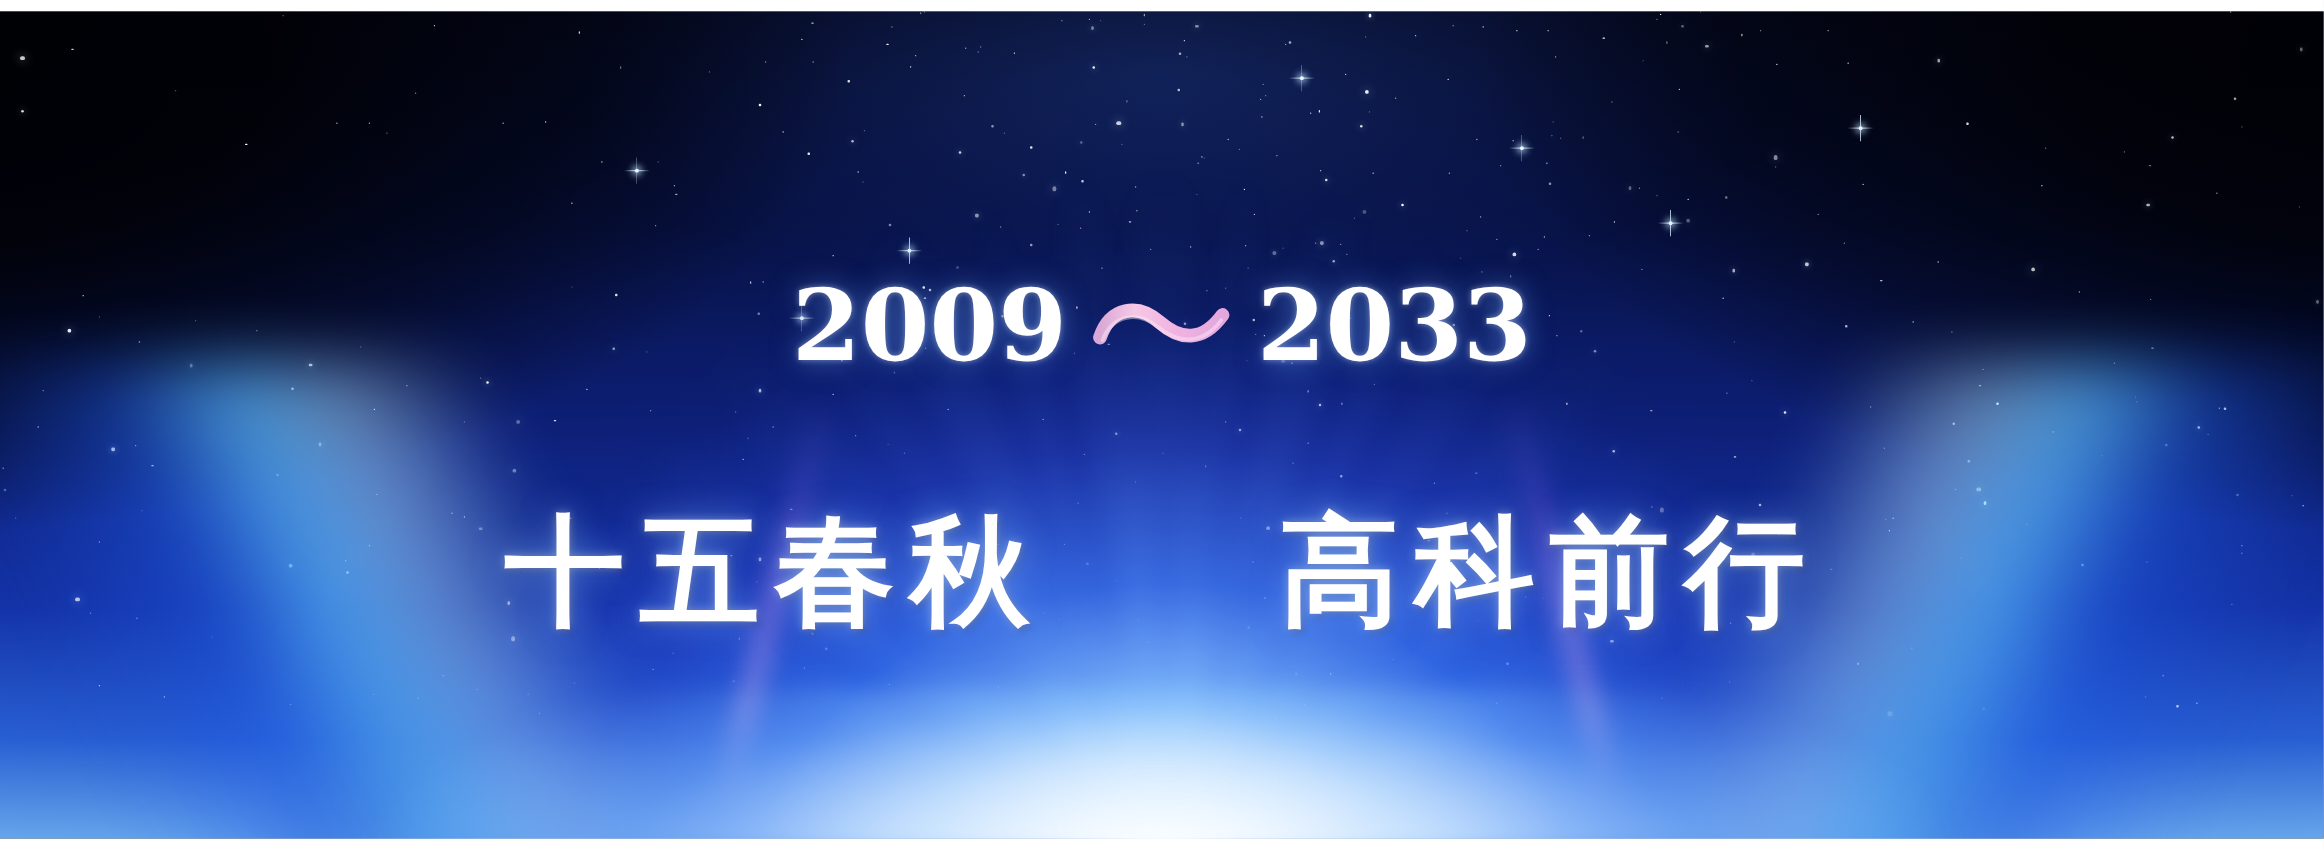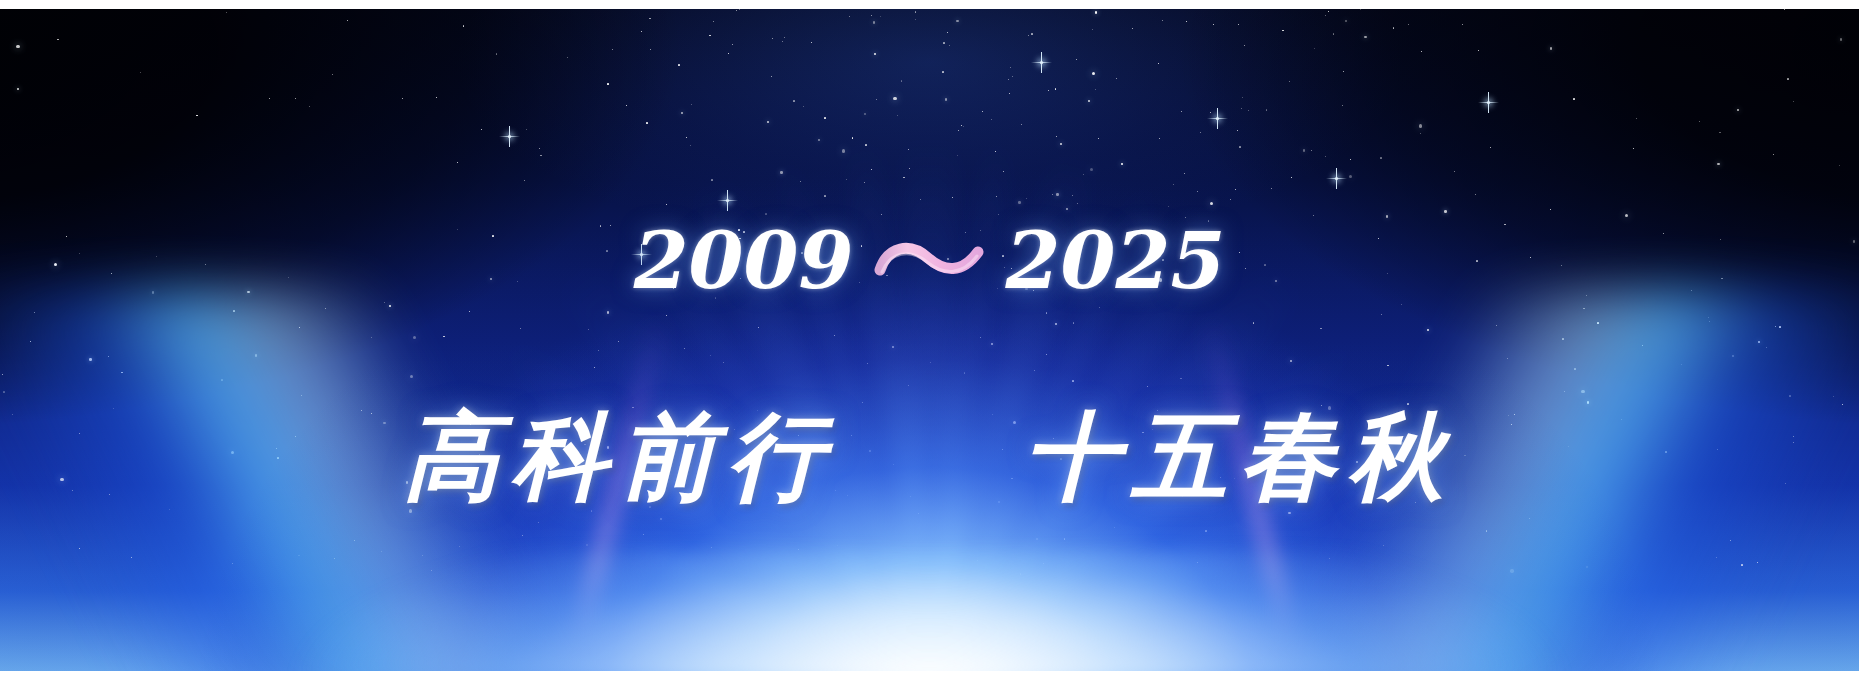--- a/index.html
+++ b/index.html
@@ -200,21 +200,20 @@
   }
   .sparkle::before { left: -9px; top: 1px;  width: 21px; height: 1px; }
   .sparkle::after  { top: -9px;  left: 1px; width: 1px;  height: 21px; }
 
   
   .content {
     position: absolute;
     inset: 0;
     z-index: 40;
     text-align: center;
-    font-style: italic;
   }
 
   .year-row {
     position: absolute;
     top: 212px;
     left: 0; right: 0;
     display: flex;
     align-items: center;
     justify-content: center;
     gap: 14px;
@@ -782,26 +781,26 @@
                 <stop offset="28%" stop-color="#f6c8e6"></stop>
                 <stop offset="62%" stop-color="#f0b3e0"></stop>
                 <stop offset="100%" stop-color="#e3a7dd"></stop>
               </linearGradient>
             </defs>
             <path d="M6 44 C14 20 36 16 54 32 C70 46 88 48 104 26" fill="none" stroke="url(#tildeGrad)" stroke-width="11" stroke-linecap="round"></path>
             <path d="M8 46 C16 26 36 22 53 36 C69 49 88 50 103 30" fill="none" stroke="rgba(255,235,250,0.45)" stroke-width="3" stroke-linecap="round"></path>
           </svg>
         </span>
 
-        <span class="year">2025</span>
+        <span class="year">2033</span>
       </div>
 
 
       <div class="headline">
+        <span class="phrase">十五春秋</span>
         <span class="phrase">高科前行</span>
-        <span class="phrase">十五春秋</span>
       </div>
 
     </div>
   </div>
 
   <div class="strip bottom"></div>
 </div>
 
 </body></html>

